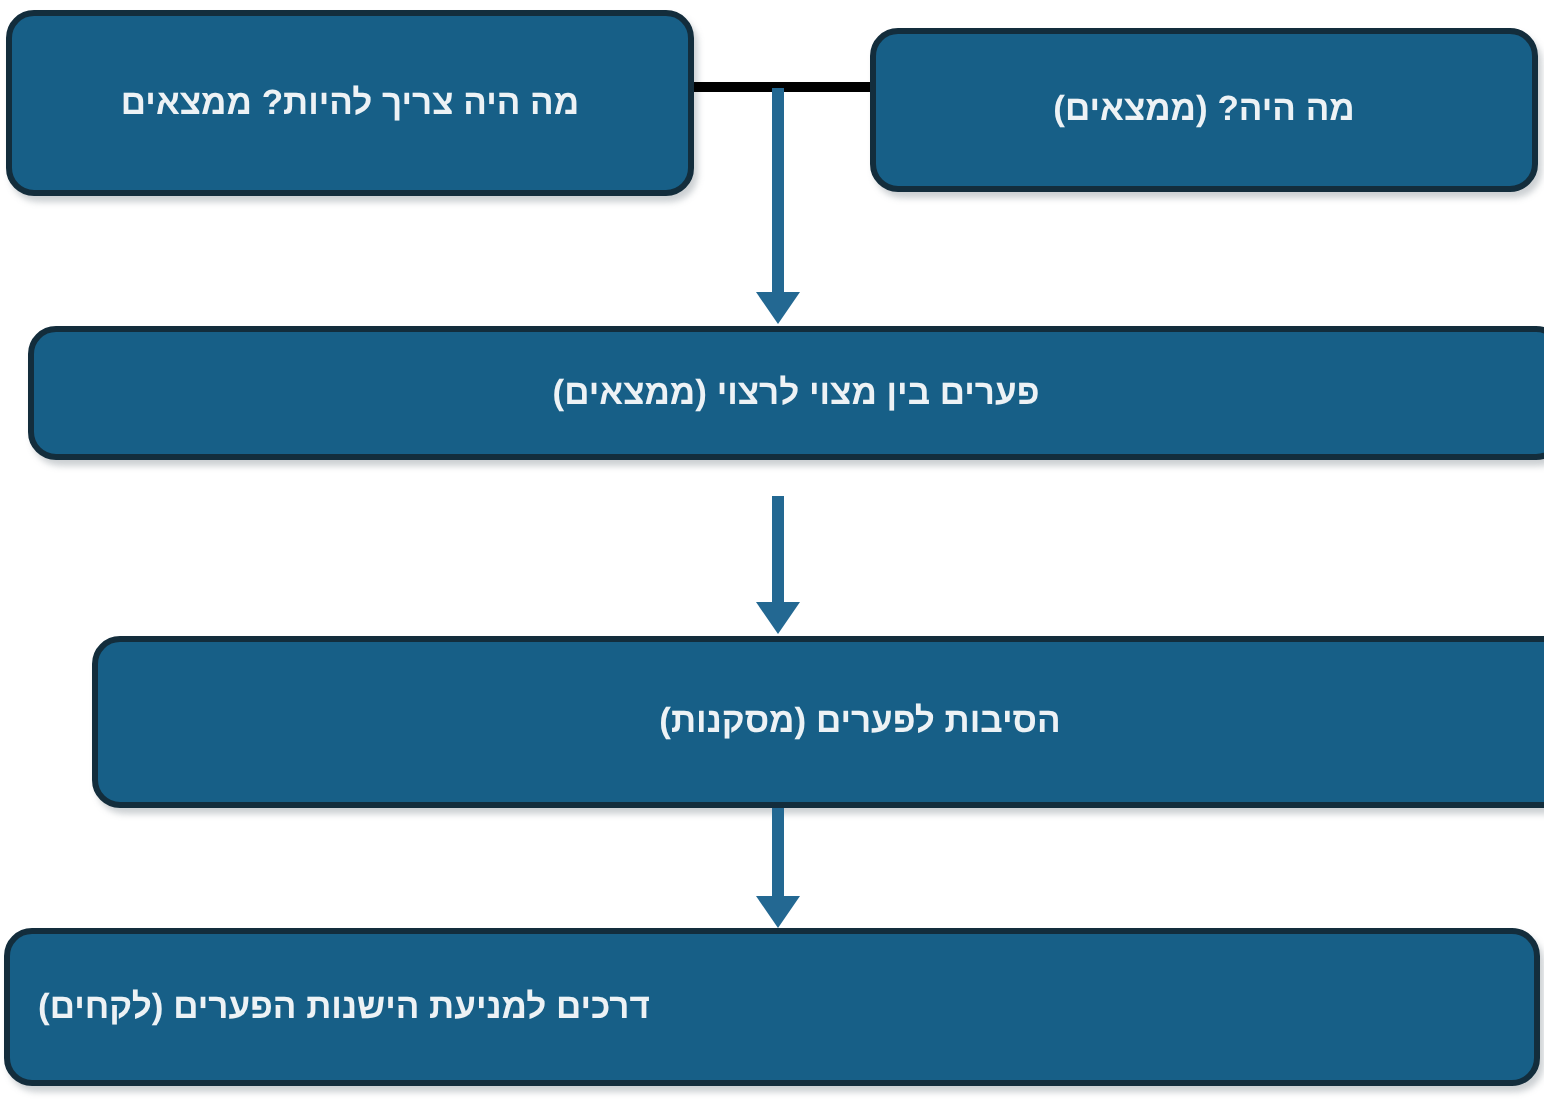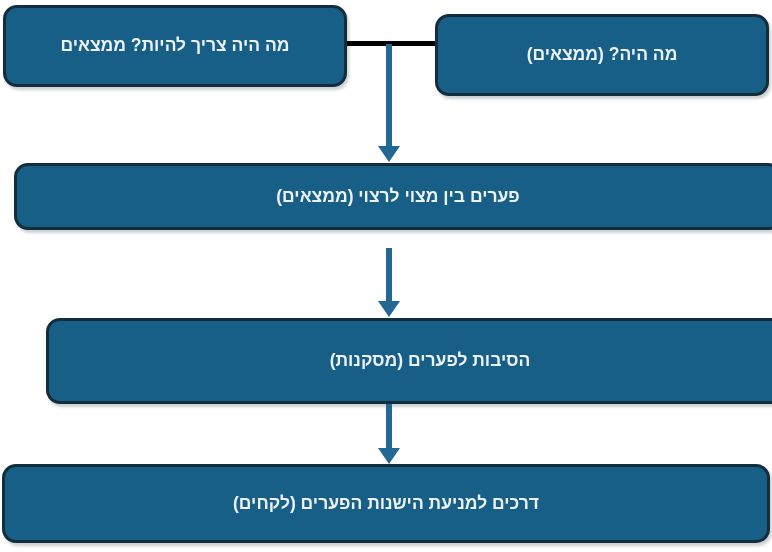--- a/index.html
+++ b/index.html
@@ -26,25 +26,25 @@
     text-align: center;
     color: #EDF2F5;
     font-weight: bold;
     font-size: 17.5px;
     line-height: 1.25;
     padding: 0 14px;
     box-shadow: 2px 3px 3px rgba(110, 120, 130, 0.35);
     direction: rtl;
   }
 
-  #node-what-should   { left: 3px;   top: 5px;   width: 344px; height: 82px; }
+  #node-what-should   { left: 3px;   top: 5px;   width: 344px; height: 93px; }
   #node-what-was      { left: 435px; top: 4px;   width: 334px; height: 82px; margin-top: 10px; }
   #node-gaps          { left: 14px;   top: 163px; width: 768px; height: 67px; }
   #node-reasons       { left: 2px;   top: 318px; width: 768px; height: 86px; margin-left: 44px; }
-  #node-prevention    { left: 2px;   top: 464px; width: 768px; height: 79px; }
+  #node-prevention    { left: 2px;   top: 464px; width: 768px; height: 79px; justify-content: flex-end; }
 
   .connector-h {
     position: absolute;
     left: 347px;
     top: 41px;
     width: 88px;
     height: 5px;
     background: #000000;
   }
 

